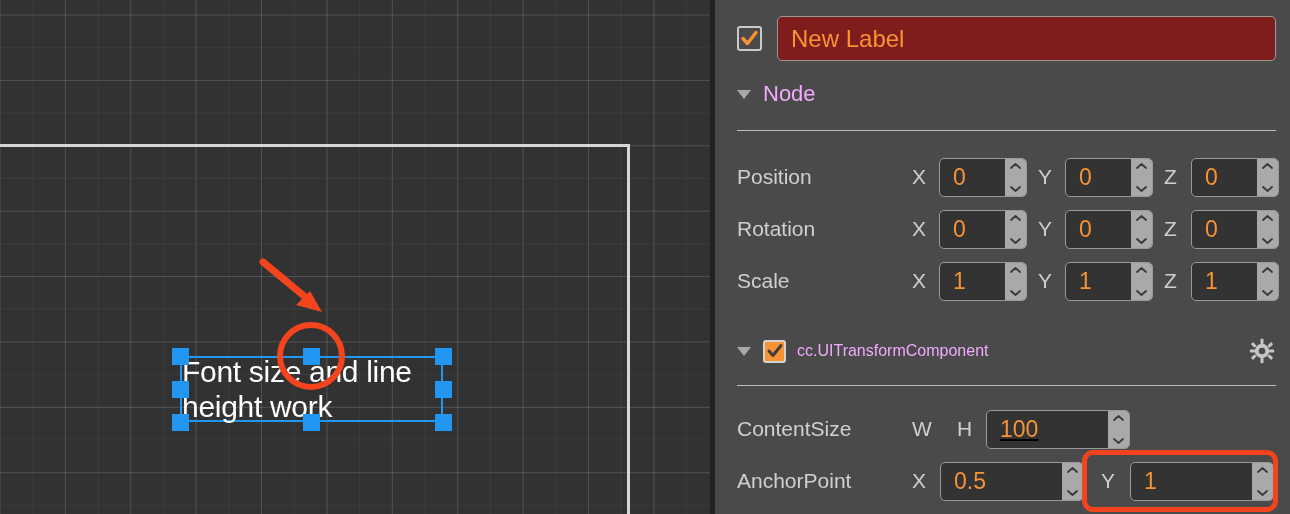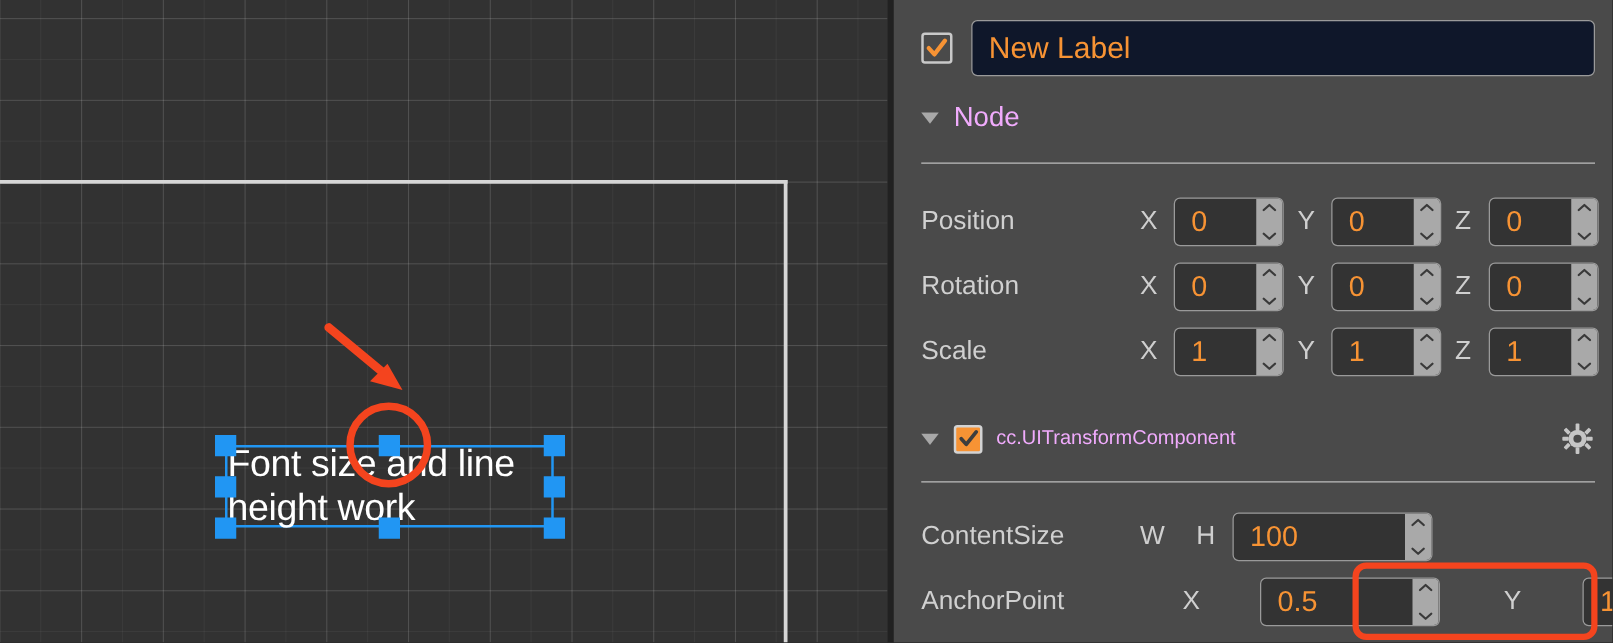--- a/index.html
+++ b/index.html
@@ -158,21 +158,21 @@
     align-items: center;
     justify-content: center;
     flex: 0 0 25px;
   }
   .chk svg { display: block; }
   .name-field {
     margin-left: 15px;
     flex: 1 1 auto;
     height: 45px;
     box-sizing: border-box;
-    background: #0f172a;
+    background: #7f1d1d;
     border: 1px solid #9a9a9a;
     border-radius: 5px;
     color: #f79334;
     font-size: 24px;
     line-height: 43px;
     padding: 0 0 0 13px;
     overflow: hidden;
     white-space: nowrap;
   }
 
@@ -501,34 +501,34 @@
       </span>
     </div>
     <div class="divider" style="top:385px;"></div>
 
     <div class="prop-row" style="top:408px;">
       <span class="prop-label" style="width:175px;">ContentSize</span>
 
       <span class="axis-label" style="width:28px;">W</span>
 
       <span class="axis-label" style="width:29px; margin-left:17px;">H</span>
-      <div class="num-field" style="width:160px;">
+      <div class="num-field" style="width:144px;text-decoration:underline;">
         <span class="num-val">100</span>
         <span class="spin">
           <svg width="13" height="8" viewBox="0 0 13 8">
               <polyline points="2,6 6.5,2 11,6" fill="none" stroke="#3a3a3a" stroke-width="1.8" stroke-linecap="round" stroke-linejoin="round"></polyline>
             </svg>
           <svg width="13" height="8" viewBox="0 0 13 8">
               <polyline points="2,2 6.5,6 11,2" fill="none" stroke="#3a3a3a" stroke-width="1.8" stroke-linecap="round" stroke-linejoin="round"></polyline>
             </svg>
         </span>
       </div>
     </div>
 
-    <div class="prop-row" style="top:460px;gap:34px;">
+    <div class="prop-row" style="top:460px;">
       <span class="prop-label" style="width:175px;">AnchorPoint</span>
 
       <span class="axis-label" style="width:28px;">X</span>
       <div class="num-field" style="width:144px;">
         <span class="num-val">0.5</span>
         <span class="spin">
           <svg width="13" height="8" viewBox="0 0 13 8">
               <polyline points="2,6 6.5,2 11,6" fill="none" stroke="#3a3a3a" stroke-width="1.8" stroke-linecap="round" stroke-linejoin="round"></polyline>
             </svg>
           <svg width="13" height="8" viewBox="0 0 13 8">

